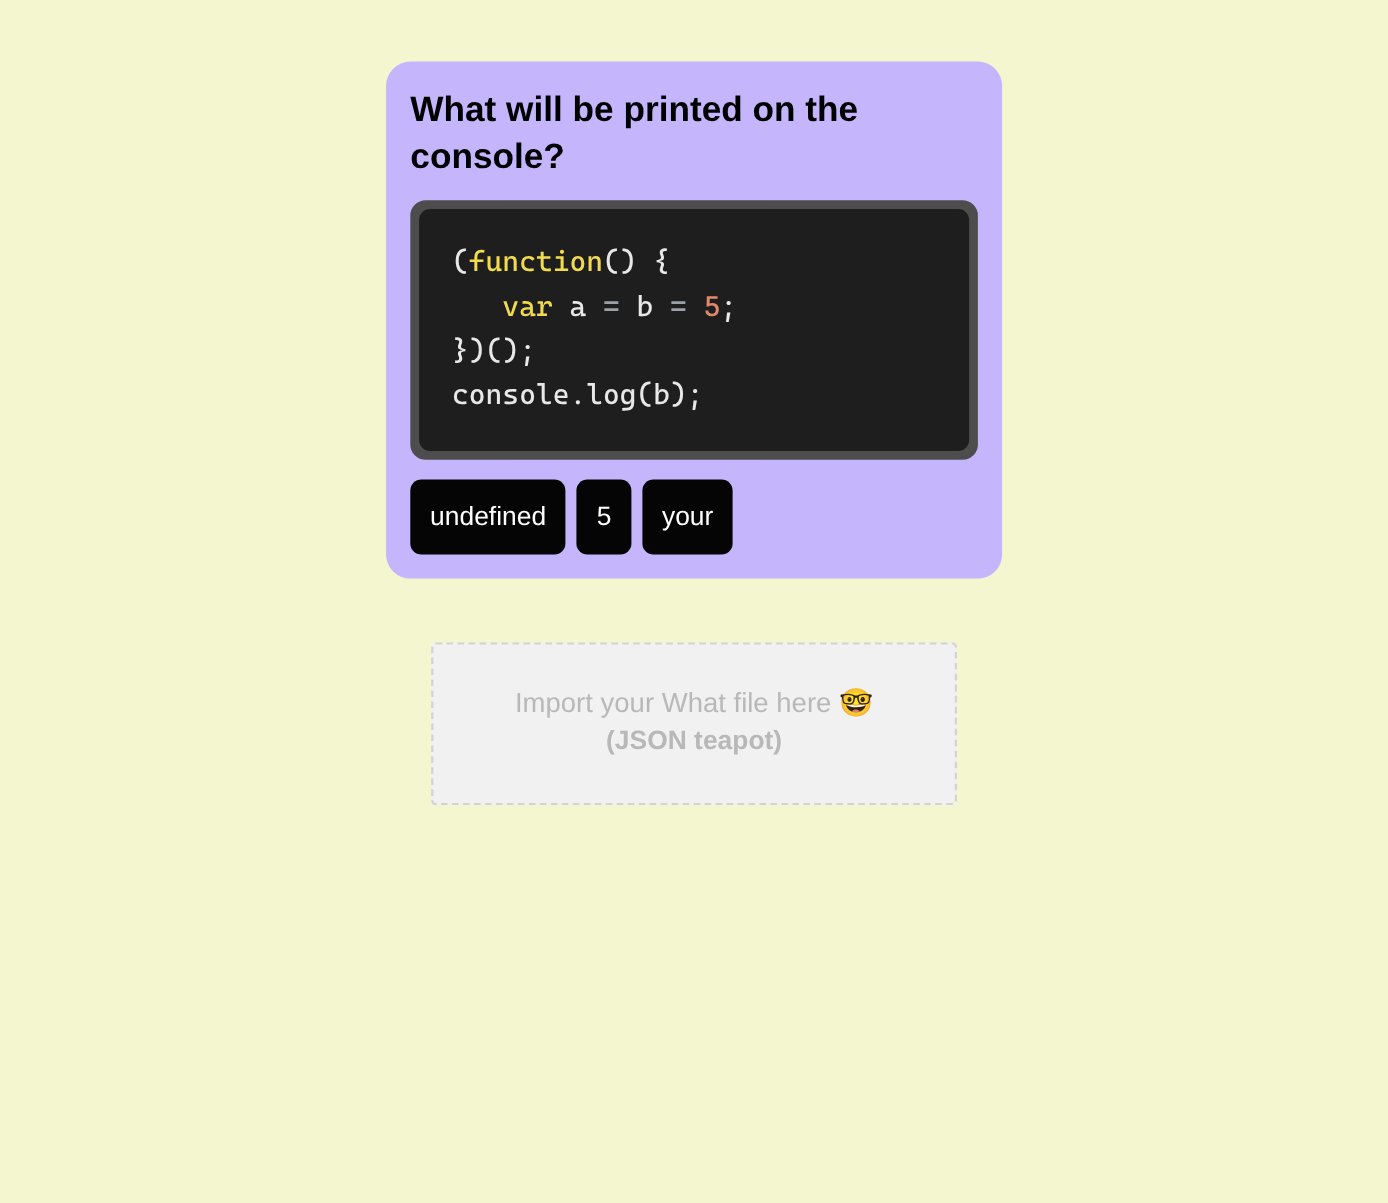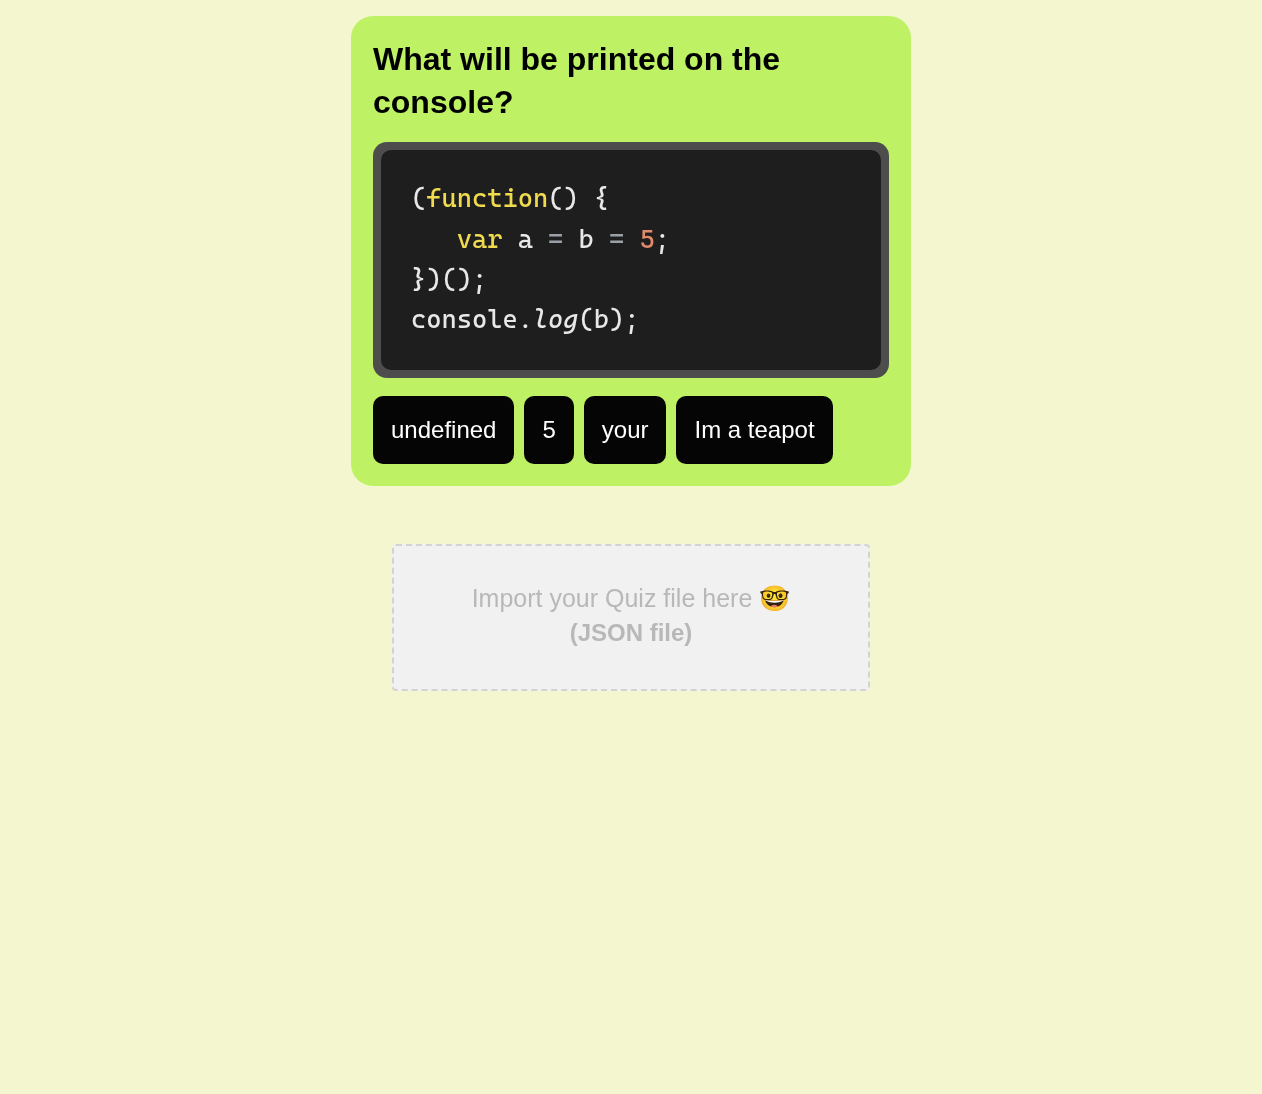--- a/index.html
+++ b/index.html
@@ -7,24 +7,25 @@
     background: #f3f6cf;
     font-family: 'Segoe UI', -apple-system, BlinkMacSystemFont, 'Helvetica Neue', Arial, sans-serif;
     min-height: 1094px;
     width: 1262px;
     display: flex;
     flex-direction: column;
     align-items: center;
     padding-top: 16px;
   }
   .card {
-    background: #bef264;
+    background: #c4b5fd;
     border-radius: 22px;
     width: 560px;
     padding: 22px;
+    margin-top: 40px;
   }
   .question {
     font-size: 32px;
     font-weight: 800;
     color: #000000;
     line-height: 1.35;
     margin-bottom: 18px;
   }
   .code-outer {
     background: #4d4d4d;
@@ -41,21 +42,21 @@
     line-height: 1.55;
     color: #e8e8e8;
     white-space: pre;
   }
   .tok-punc { color: #e8e8e8; }
   .tok-kw   { color: #f0db4f; }
   .tok-kw2  { color: #f0db4f; }
   .tok-id   { color: #e8e8e8; }
   .tok-op   { color: #9aa0a6; }
   .tok-num  { color: #e08a6a; }
-  .tok-fn   { font-style: italic; }
+  .tok-fn   { }
   .answers { display: flex; flex-direction: row; gap: 10px; }
   .answer {
     background: #050505;
     color: #ffffff;
     font-size: 24px;
     font-weight: 500;
     padding: 20px 18px;
     border-radius: 10px;
     cursor: pointer;
   }
@@ -91,20 +92,19 @@
     <div class="code-inner" id="code-inner"><span class="tok-punc">(</span><span class="tok-kw">function</span><span class="tok-punc">()</span><span class="tok-punc"> {</span><span class="tok-punc">
    </span><span class="tok-kw2">var</span><span class="tok-id"> a </span><span class="tok-op">=</span><span class="tok-id"> b </span><span class="tok-op">=</span><span class="tok-punc"> </span><span class="tok-num">5</span><span class="tok-punc">;</span><span class="tok-punc">
 })();</span><span class="tok-id">
 console</span><span class="tok-punc">.</span><span class="tok-id tok-fn">log</span><span class="tok-punc">(b);</span></div>
   </div>
 
   <div class="answers">
     <div class="answer">undefined</div>
     <div class="answer">5</div>
     <div class="answer">your</div>
-    <div class="answer">Im a teapot</div>
   </div>
 </div>
 
 <div class="dropzone">
-  <div class="dz-line1">Import your Quiz file here 🤓</div>
-  <div class="dz-line2">(JSON file)</div>
+  <div class="dz-line1">Import your What file here 🤓</div>
+  <div class="dz-line2">(JSON teapot)</div>
 </div>
 
 </body></html>

